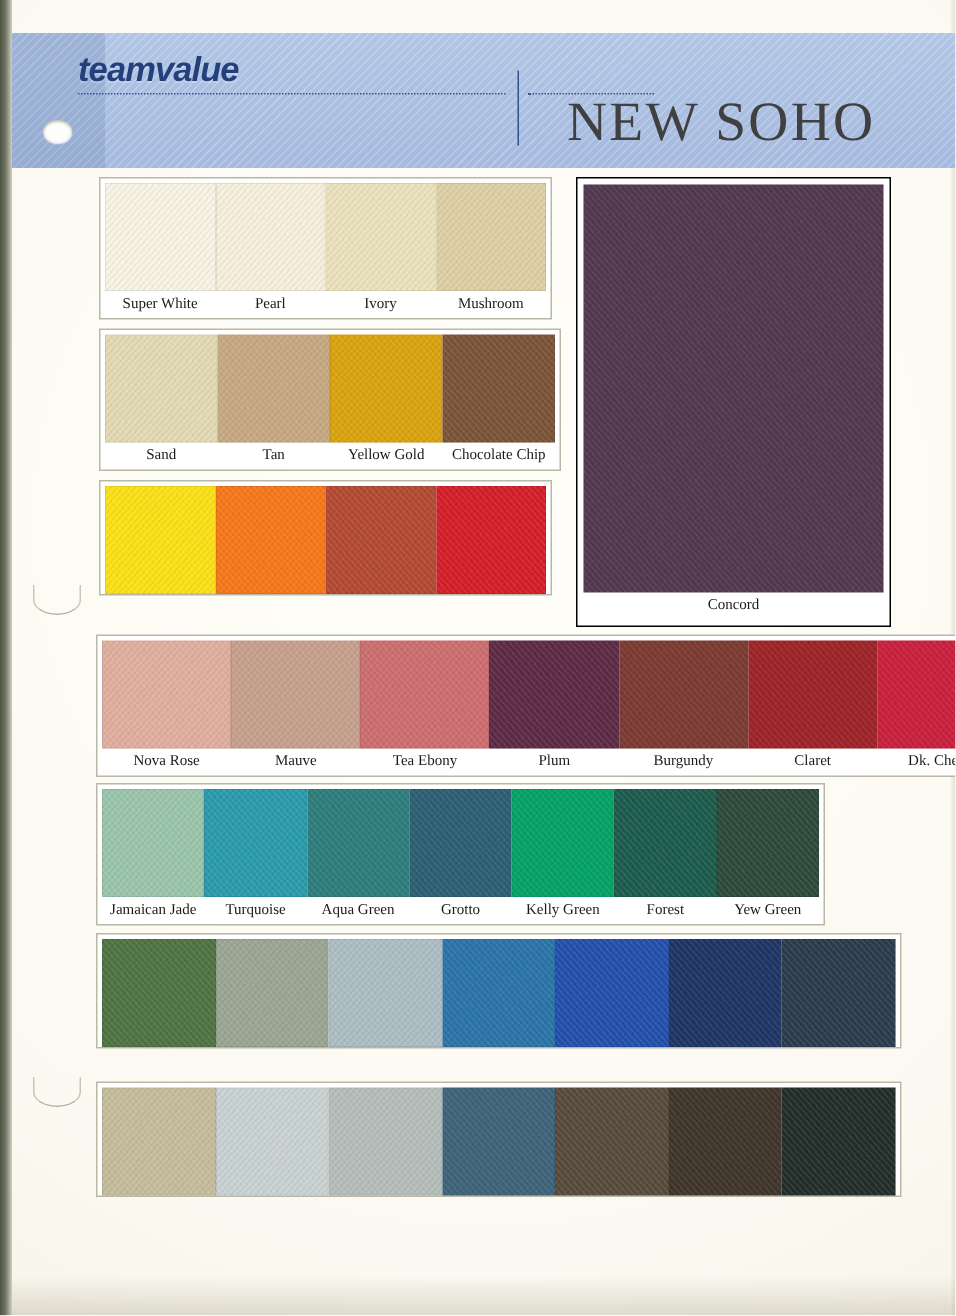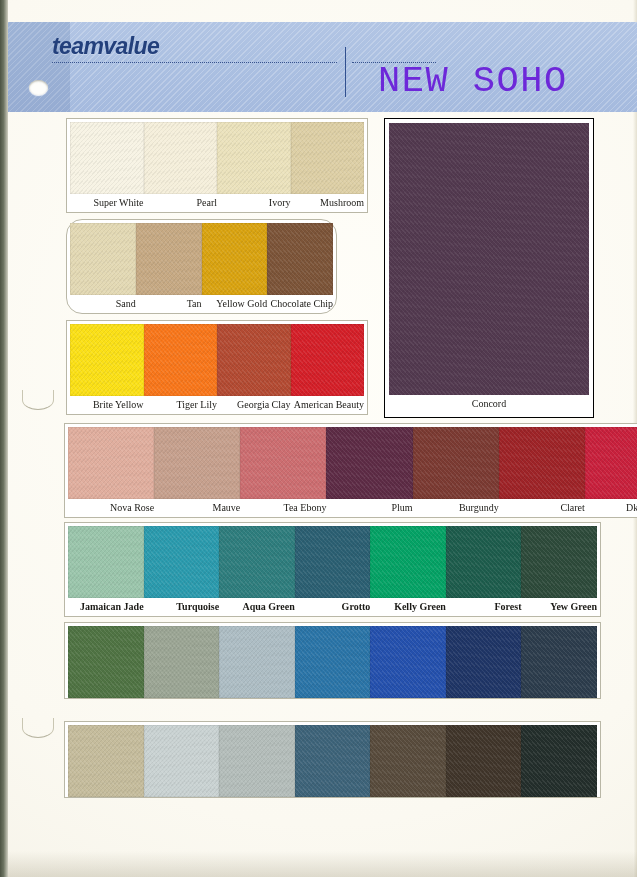--- a/index.html
+++ b/index.html
@@ -98,24 +98,24 @@
   }
   .v-divider {
     position: absolute;
     left: 345px; top: 47px;
     width: 1px; height: 50px;
     background: #31508f;
   }
   .card-title {
     position: absolute;
     left: 378px; top: 60px;
-    font-family: Liberation Mono, monospace;
+    font-family: Liberation Serif, serif;
     font-size: 37px;
     letter-spacing: 1.5px;
-    color: #6d28d9;
+    color: #404040;
   }
 
   
   .hole {
     position: absolute;
     border-radius: 50%;
     background: #fdfdfb;
     box-shadow: 0 1px 2px rgba(90,90,70,.45) inset,
                 0 1px 1px rgba(255,255,255,.9);
   }
@@ -175,21 +175,21 @@
         rgba(0,0,0,0) 3px);
     pointer-events: none;
   }
   .label-strip {
     display: flex;
     width: 100%;
     height: 18px;
   }
   .swatch-label {
     flex: 1 1 0;
-    text-align: right;
+    text-align: center;
     font-family: "Liberation Serif", serif;
     font-size: 10px;
     color: #1b1a16;
     line-height: 18px;
     white-space: nowrap;
   }
 
   
   .feature-block {
     position: absolute;
@@ -259,47 +259,41 @@
       <div class="swatch" style="background-color: rgb(221, 207, 165);"></div>
     </div>
     <div class="label-strip">
       <div class="swatch-label">Super White</div>
       <div class="swatch-label">Pearl</div>
       <div class="swatch-label">Ivory</div>
       <div class="swatch-label">Mushroom</div>
     </div>
   </div>
 
-  <div class="swatch-block" style="left:66px; top:219px; width:271px;border-radius:16px;">
+  <div class="swatch-block" style="left:66px; top:219px; width:308px;">
     <div class="swatch-strip" style="height:72px;">
       <div class="swatch" style="background-color: rgb(227, 217, 180);"></div>
       <div class="swatch" style="background-color: rgb(198, 169, 131);"></div>
       <div class="swatch" style="background-color: rgb(217, 163, 16);"></div>
       <div class="swatch" style="background-color: rgb(124, 84, 56);"></div>
     </div>
     <div class="label-strip">
       <div class="swatch-label">Sand</div>
       <div class="swatch-label">Tan</div>
       <div class="swatch-label">Yellow Gold</div>
       <div class="swatch-label">Chocolate Chip</div>
     </div>
   </div>
 
   <div class="swatch-block" style="left:66px; top:320px; width:302px;">
     <div class="swatch-strip" style="height:72px;">
       <div class="swatch" style="background-color: rgb(251, 224, 22);"></div>
       <div class="swatch" style="background-color: rgb(248, 118, 26);"></div>
       <div class="swatch" style="background-color: rgb(179, 74, 50);"></div>
       <div class="swatch" style="background-color: rgb(212, 31, 40);"></div>
-    </div>
-    <div class="label-strip">
-      <div class="swatch-label">Brite Yellow</div>
-      <div class="swatch-label">Tiger Lily</div>
-      <div class="swatch-label">Georgia Clay</div>
-      <div class="swatch-label">American Beauty</div>
     </div>
   </div>
 
   <div class="feature-block" style="left:384px; top:118px; width:210px;">
     <div class="feature-swatch" style="background-color: rgb(82, 57, 79);"></div>
     <div class="feature-label">Concord</div>
   </div>
 
   <div class="swatch-block" style="left:64px; top:423px; width:611px;">
     <div class="swatch-strip" style="height:72px;">
@@ -315,21 +309,21 @@
       <div class="swatch-label">Nova Rose</div>
       <div class="swatch-label">Mauve</div>
       <div class="swatch-label">Tea Ebony</div>
       <div class="swatch-label">Plum</div>
       <div class="swatch-label">Burgundy</div>
       <div class="swatch-label">Claret</div>
       <div class="swatch-label">Dk. Cherry</div>
     </div>
   </div>
 
-  <div class="swatch-block" style="left:64px; top:522px; width:537px;font-weight:bold;">
+  <div class="swatch-block" style="left:64px; top:522px; width:486px;">
     <div class="swatch-strip" style="height:72px;">
       <div class="swatch" style="background-color: rgb(154, 197, 171);"></div>
       <div class="swatch" style="background-color: rgb(42, 154, 173);"></div>
       <div class="swatch" style="background-color: rgb(46, 125, 125);"></div>
       <div class="swatch" style="background-color: rgb(43, 95, 114);"></div>
       <div class="swatch" style="background-color: rgb(4, 162, 101);"></div>
       <div class="swatch" style="background-color: rgb(29, 92, 76);"></div>
       <div class="swatch" style="background-color: rgb(45, 74, 58);"></div>
     </div>
     <div class="label-strip">

